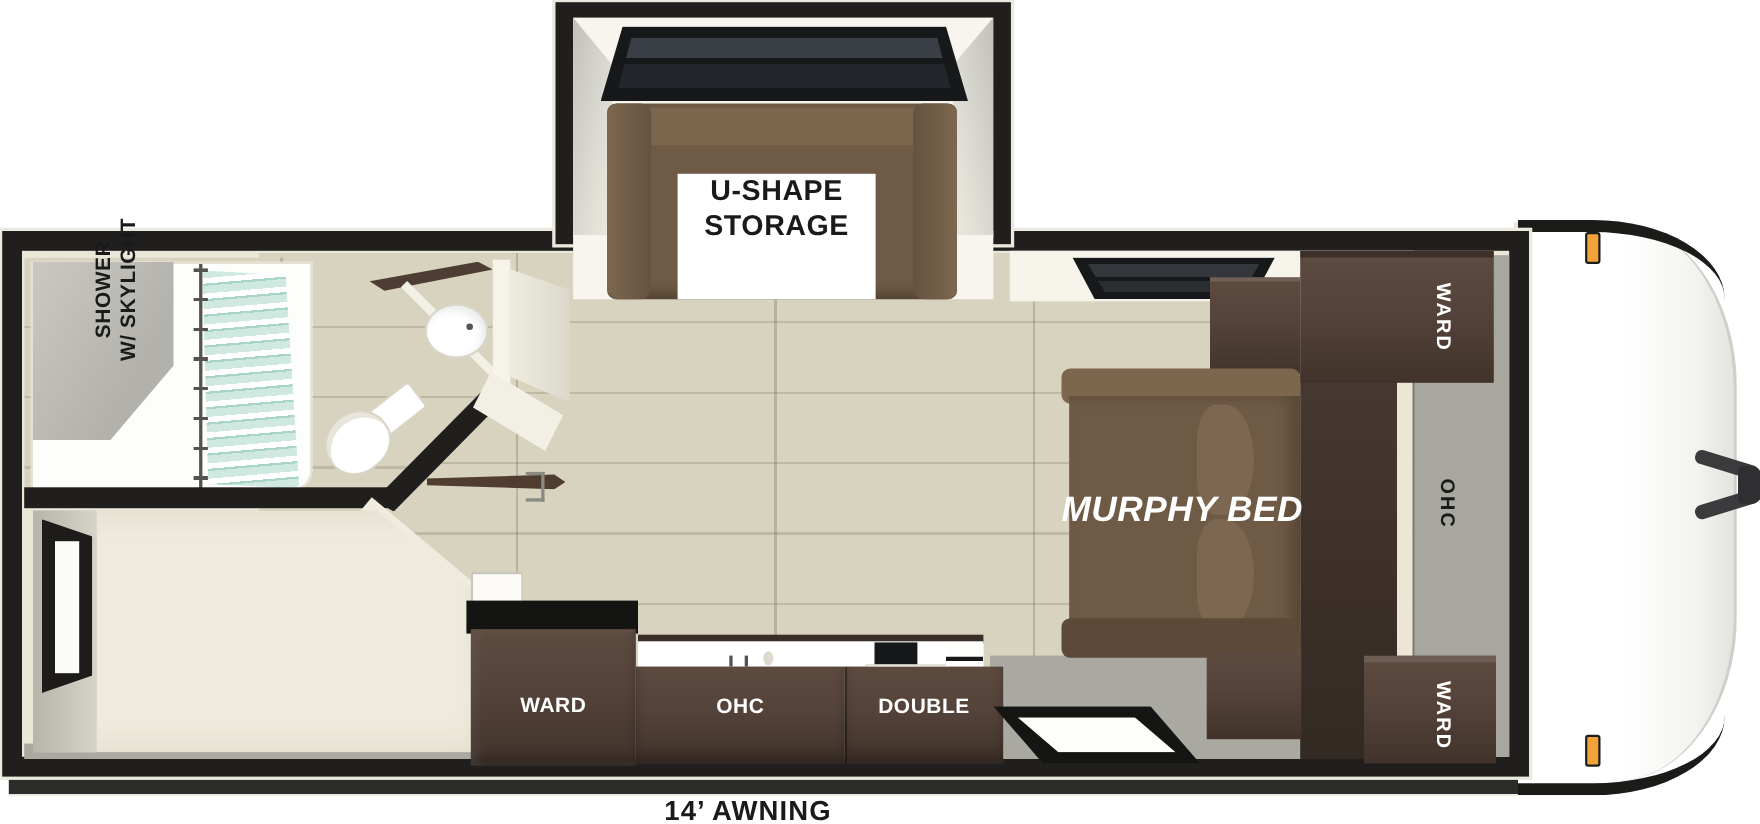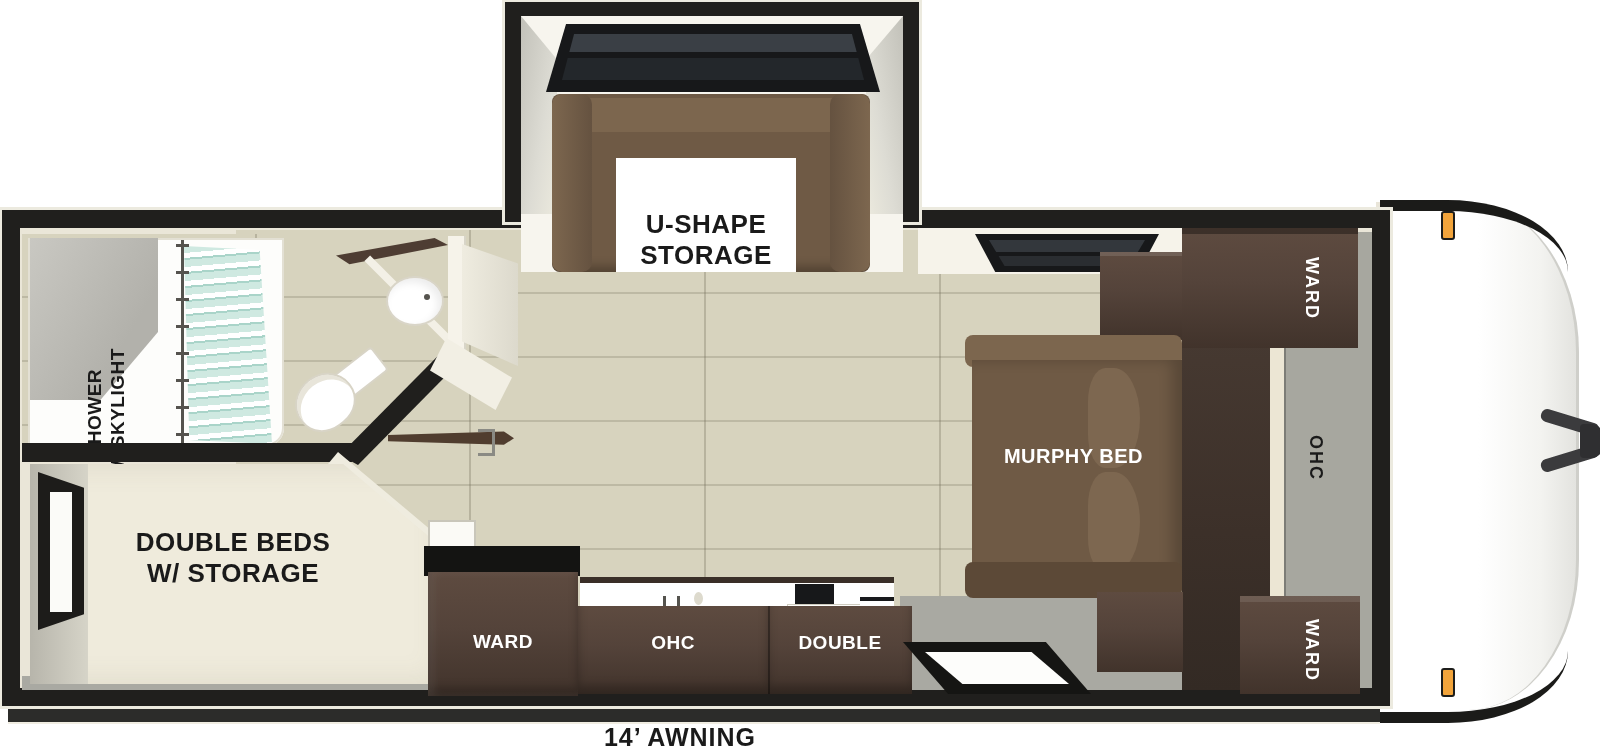--- a/index.html
+++ b/index.html
@@ -9,21 +9,21 @@
     font-family:"Liberation Sans", sans-serif;
   }
   .abs{position:absolute;}
   .lbl{
     font-family:"Liberation Sans", sans-serif;
     font-weight:bold;color:#1a1a1a;letter-spacing:.5px;
     text-align:center;line-height:1.22;
   }
   .lbl-white{color:#ffffff;}
   .vtext{writing-mode:vertical-rl;letter-spacing:2px;}
-  .flexc{display:flex;align-items:flex-end;justify-content:center;}
+  .flexc{display:flex;align-items:flex-start;justify-content:center;}
   
   .wall{background:var(--color-wall,#201f1d);}
   .lining{background:var(--color-lining,#eae6d8);}
   .whitewall{background:var(--color-white,#f7f5ee);}
   .wood{
     background:
       repeating-linear-gradient(90deg, rgba(0,0,0,0) 0 233px, rgba(110,105,85,.30) 233px 235px),
       repeating-linear-gradient(180deg, var(--color-floor,#d7d3be) 0 62px, var(--color-floor_seam,#bdb9a4) 62px 64px);
   }
   .graywall{background:var(--color-wall_gray,#a7a79f);}
@@ -161,26 +161,20 @@
   <div class="abs" style="left:338px;top:452px;width:150px;height:26px;background:#efecdf;transform:rotate(40deg);transform-origin:0 0;"></div>
   <div class="abs" style="left:346px;top:468px;width:140px;height:9px;background:#4a392e;transform:rotate(40deg);transform-origin:0 0;"></div>
   <div class="abs" style="left:30px;top:464px;width:412px;height:220px;background:var(--color-bed,#efebdc);
               clip-path:polygon(0 0,76% 0,100% 38%,100% 100%,0 100%);
               box-shadow:inset 0 0 30px rgba(120,115,90,.15);"></div>
   <div class="abs" style="left:30px;top:464px;width:58px;height:220px;
               background:linear-gradient(90deg,#b7b5ab,#d6d4c8);"></div>
   <div class="abs" style="left:38px;top:472px;width:46px;height:158px;background:#1d1c1a;
               clip-path:polygon(0 0,100% 10%,100% 90%,0 100%);"></div>
   <div class="abs" style="left:50px;top:492px;width:22px;height:120px;background:#fbfbf8;"></div>
-  <div class="abs flexc" style="left:88px;top:500px;width:290px;height:90px;">
-    <div class="lbl" style="font-size:26px;">
-      <div>DOUBLE BEDS</div>
-      <div>W/ STORAGE</div>
-    </div>
-  </div>
 
   <div class="abs" style="left:428px;top:520px;width:44px;height:30px;background:#fbfaf6;border:2px solid #c9c6ba;"></div>
   <div class="abs" style="left:424px;top:546px;width:156px;height:30px;background:#141412;"></div>
   <div class="abs cab" style="left:428px;top:572px;width:150px;height:124px;
               box-shadow:inset 6px 0 8px rgba(255,255,255,.08), inset 0 -8px 10px rgba(0,0,0,.25);"></div>
   <div class="abs lbl lbl-white" style="left:428px;top:630px;width:150px;font-size:19px;">WARD</div>
 
   <div class="abs" style="left:580px;top:577px;width:314px;height:8px;background:#3a2f28;"></div>
   <div class="abs" style="left:580px;top:583px;width:314px;height:25px;background:#ffffff;box-shadow:inset 0 -2px 0 #e2dfd4;"></div>
   <div class="abs" style="left:663px;top:596px;width:3px;height:10px;background:#55534e;box-shadow:14px 0 0 #55534e;"></div>
@@ -224,19 +218,19 @@
   <div class="abs" style="left:965px;top:335px;width:217px;height:32px;border-radius:8px;
               background:var(--color-sofa_light,#7c664e);"></div>
   <div class="abs sofa" style="left:972px;top:360px;width:210px;height:216px;
               box-shadow:inset -10px 0 14px rgba(0,0,0,.2);"></div>
   <div class="abs" style="left:1088px;top:368px;width:52px;height:100px;border-radius:40% 60% 60% 40%;
               background:#7d6750;"></div>
   <div class="abs" style="left:1088px;top:472px;width:52px;height:100px;border-radius:40% 60% 60% 40%;
               background:#7d6750;"></div>
   <div class="abs" style="left:965px;top:562px;width:217px;height:36px;border-radius:8px;
               background:#5c4937;"></div>
-  <div class="abs lbl lbl-white" style="left:965px;top:444px;width:217px;font-size:20px;white-space:nowrap;">MURPHY BED</div>
+  <div class="abs lbl lbl-white" style="left:965px;top:444px;width:217px;font-size:32px;white-space:nowrap;font-style:italic;">MURPHY BED</div>
 
   <div class="abs cab" style="left:1097px;top:592px;width:86px;height:80px;"></div>
   <div class="abs cab" style="left:1240px;top:596px;width:120px;height:98px;box-shadow:inset 0 6px 0 rgba(255,255,255,.10);"></div>
   <div class="abs lbl lbl-white vtext" style="left:1296px;top:608px;width:26px;height:84px;font-size:18px;">WARD</div>
 
 </div>
 
 </body></html>

